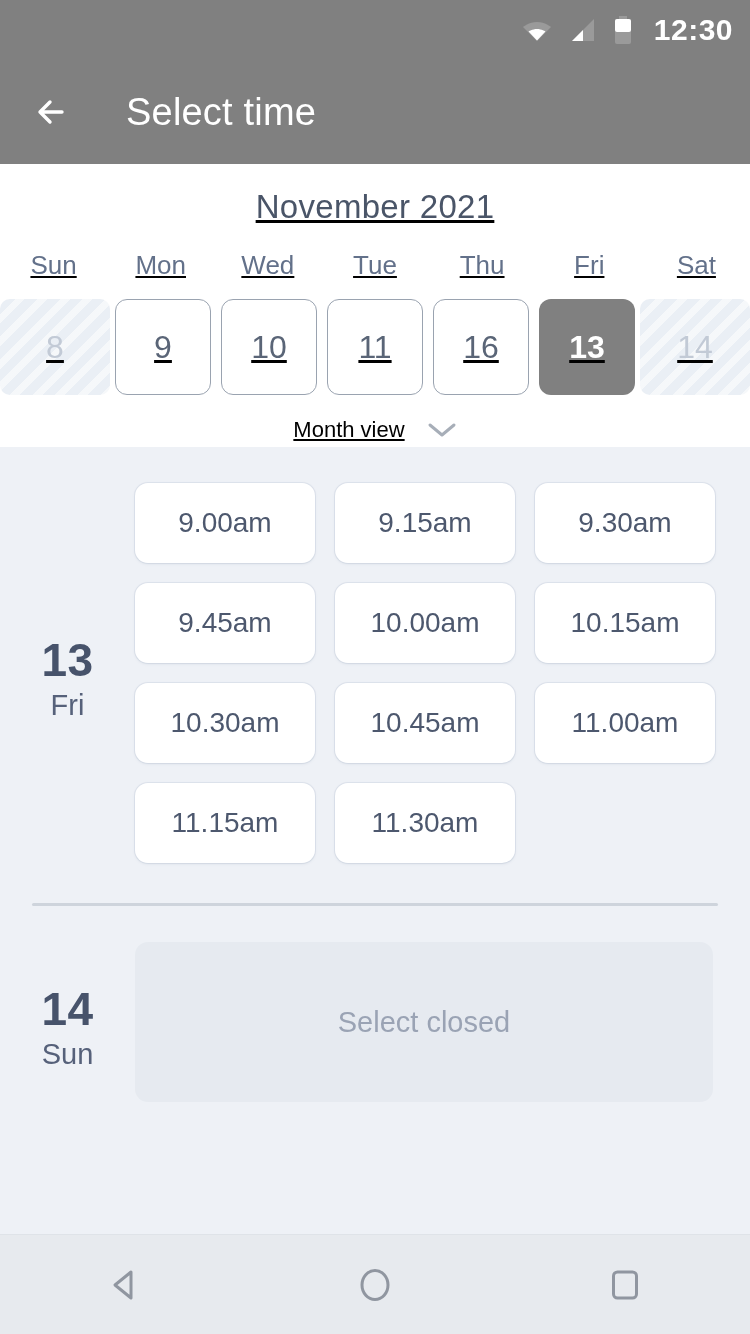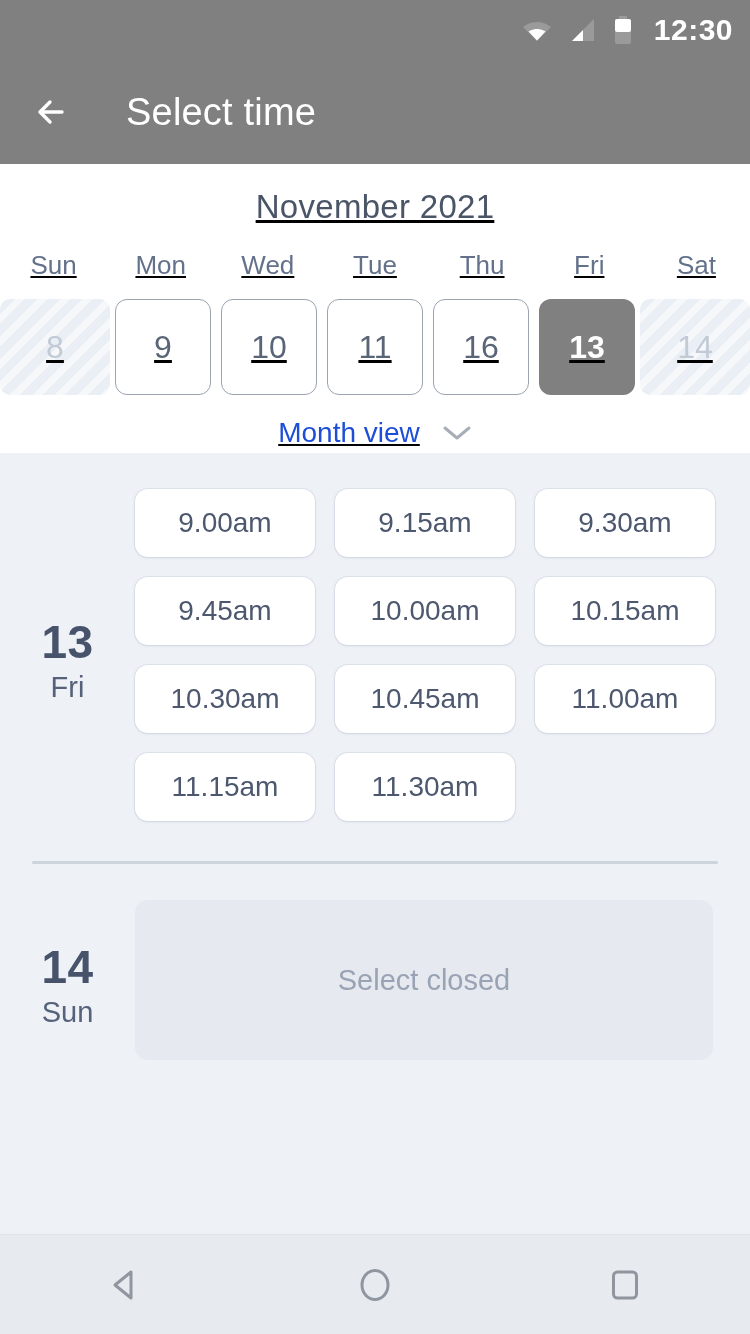--- a/index.html
+++ b/index.html
@@ -71,21 +71,21 @@
         rgba(255,255,255,0.55) 0px,
         rgba(255,255,255,0.55) 7px,
         rgba(0,0,0,0) 7px,
         rgba(0,0,0,0) 16px);
     width:110px; border-radius:10px;
   }
   .monthview-row {
     display:flex; align-items:center; justify-content:center;
     gap:22px; padding-top:22px;
   }
-  .monthview-label { color:#1d4ed8; font-size:28px; }
+  .monthview-label { color:#000000; font-size:22px; }
   .chev { width:30px; height:18px; display:block; }
 
   
   .content {
     flex:1 1 auto; background:#eef1f6; overflow:hidden;
     display:flex; flex-direction:column;
   }
   .day-block { display:flex; padding-top:36px; }
   .day-label {
     width:135px; flex:0 0 135px; display:flex; flex-direction:column;
@@ -95,21 +95,21 @@
     font-size:46px; font-weight:bold; color:#47536b; line-height:1.05;
     letter-spacing:0.5px;
   }
   .day-label .dname { font-size:29px; color:#56617a; margin-top:4px; }
 
   .slot-grid {
     flex:1 1 auto; display:flex; flex-wrap:wrap;
     gap:20px; padding-right:35px; align-content:flex-start;
   }
   .slot {
-    width:180px; height:68px; background:#ffffff; border-radius:13px;
+    width:180px; height:80px; background:#ffffff; border-radius:13px;
     display:flex; align-items:center; justify-content:center;
     color:#4d586e; font-size:28px; cursor:pointer;
     box-shadow:0 1px 3px rgba(120,135,160,0.16), 0 0 0 1px rgba(190,200,215,0.30);
   }
 
   .divider {
     height:3px; background:#ced4dc; margin:40px 32px 0 32px; border-radius:2px;
   }
 
   .closed-block { display:flex; padding-top:36px; align-items:stretch; }

